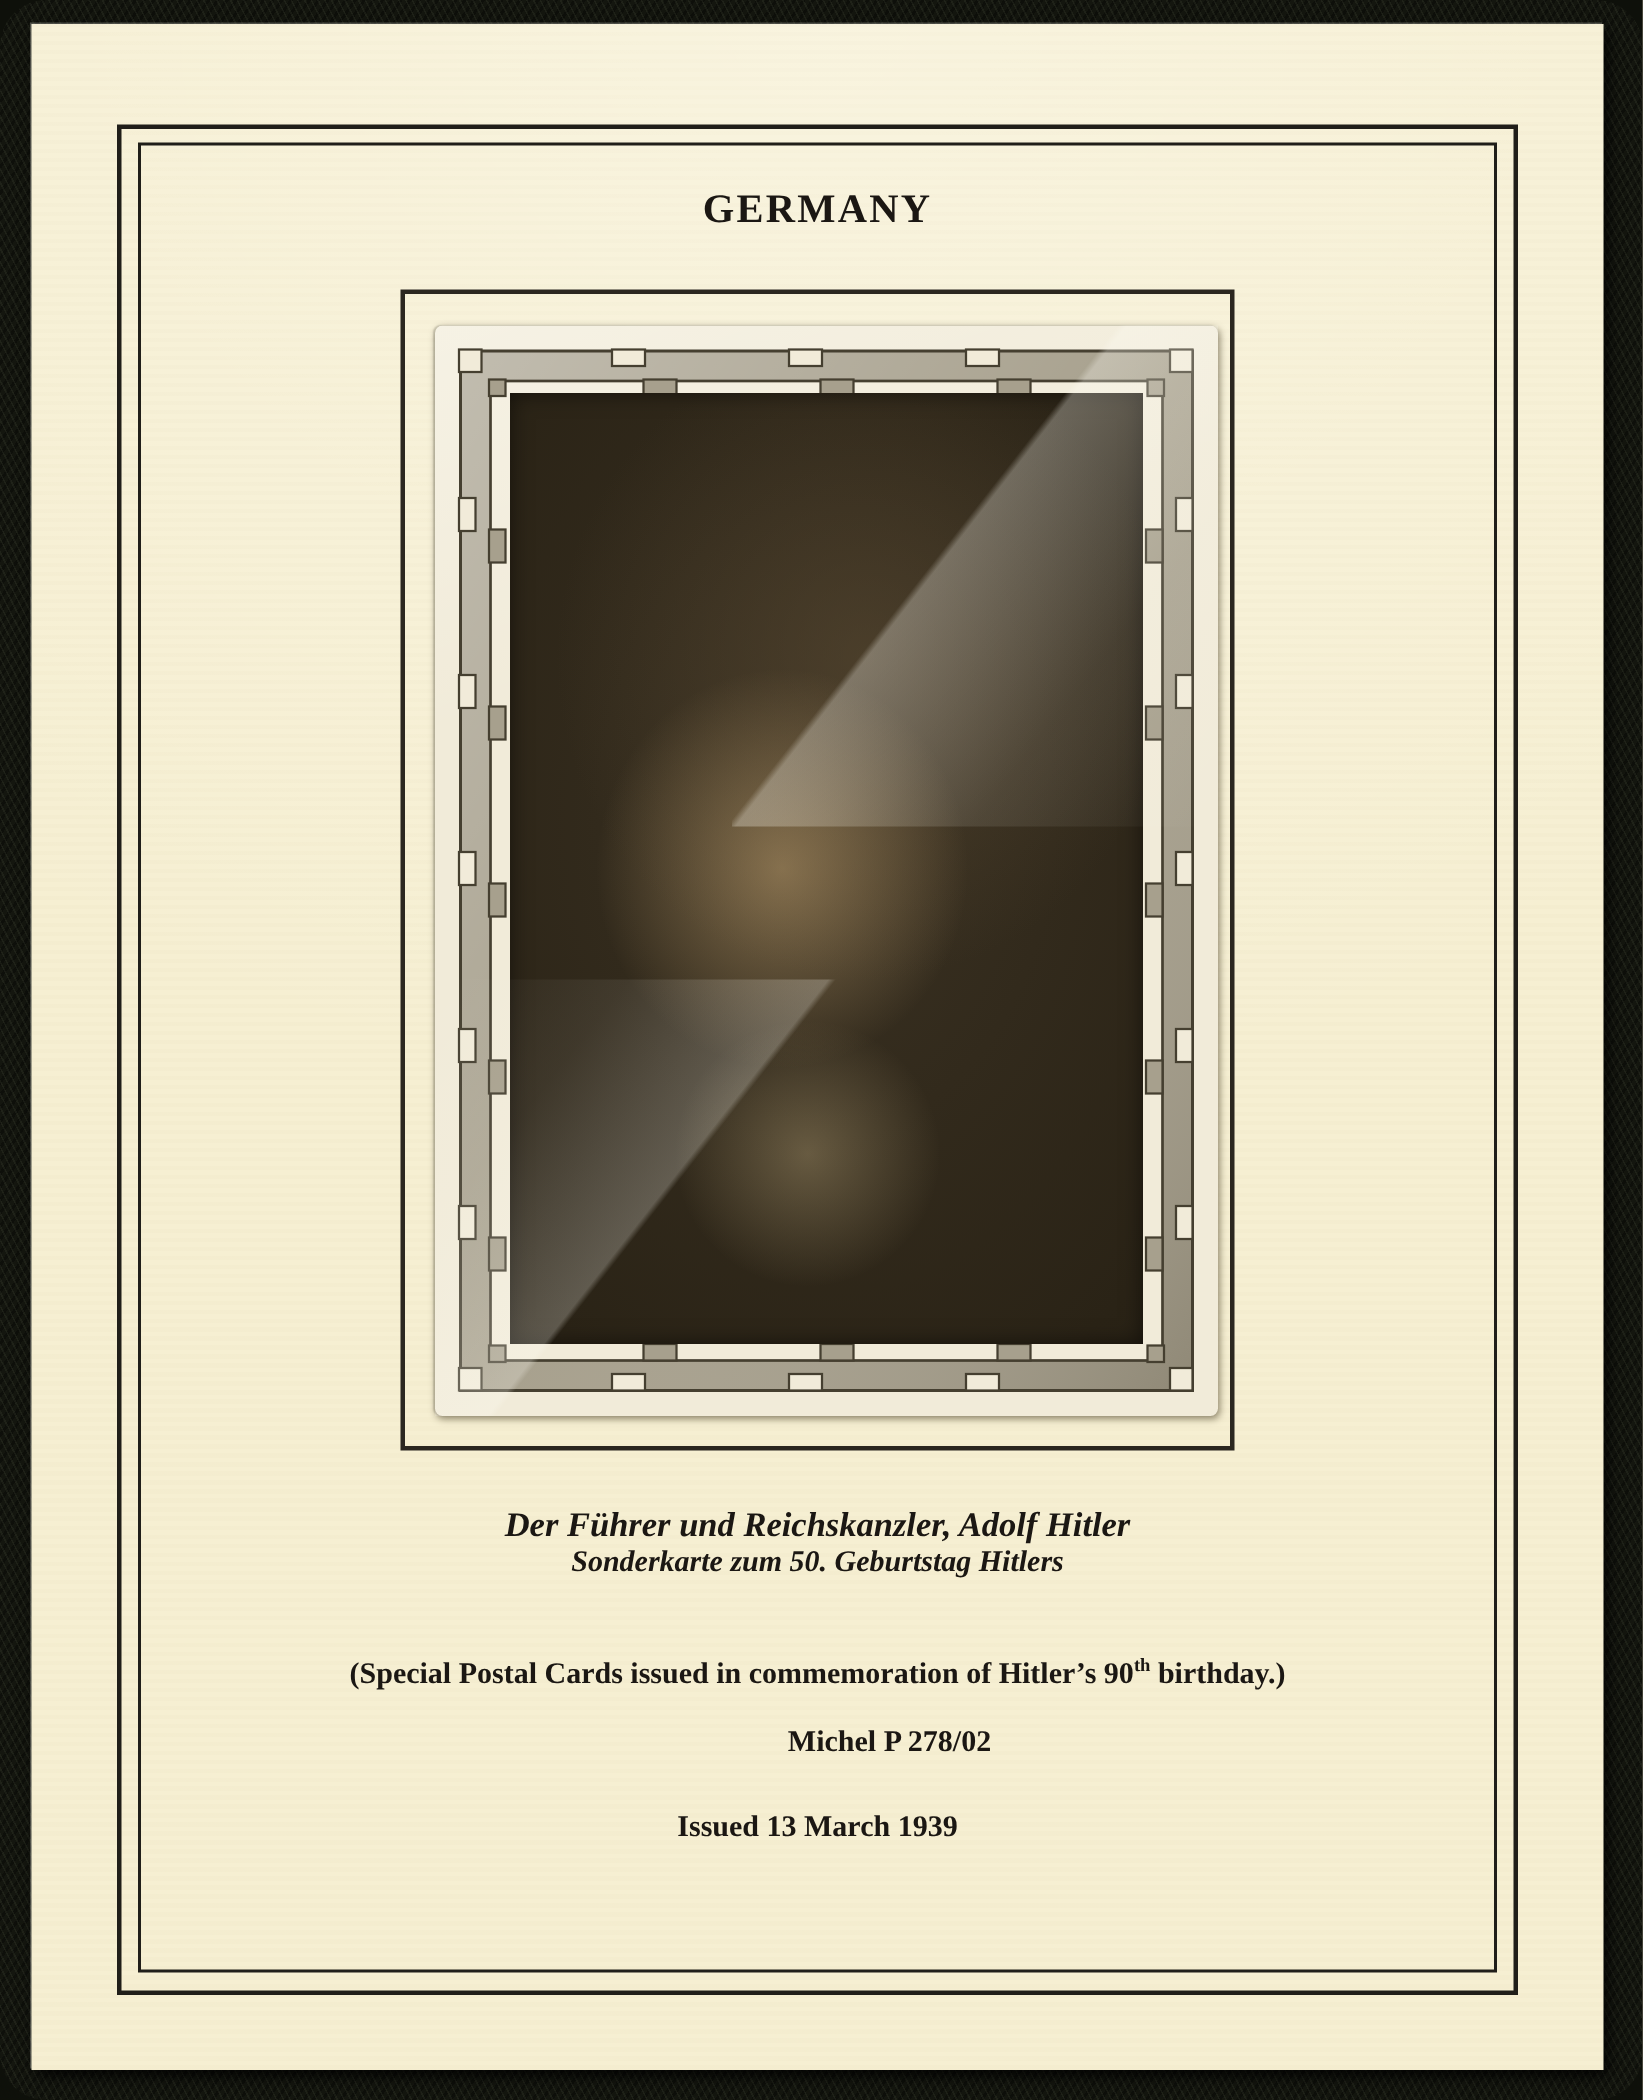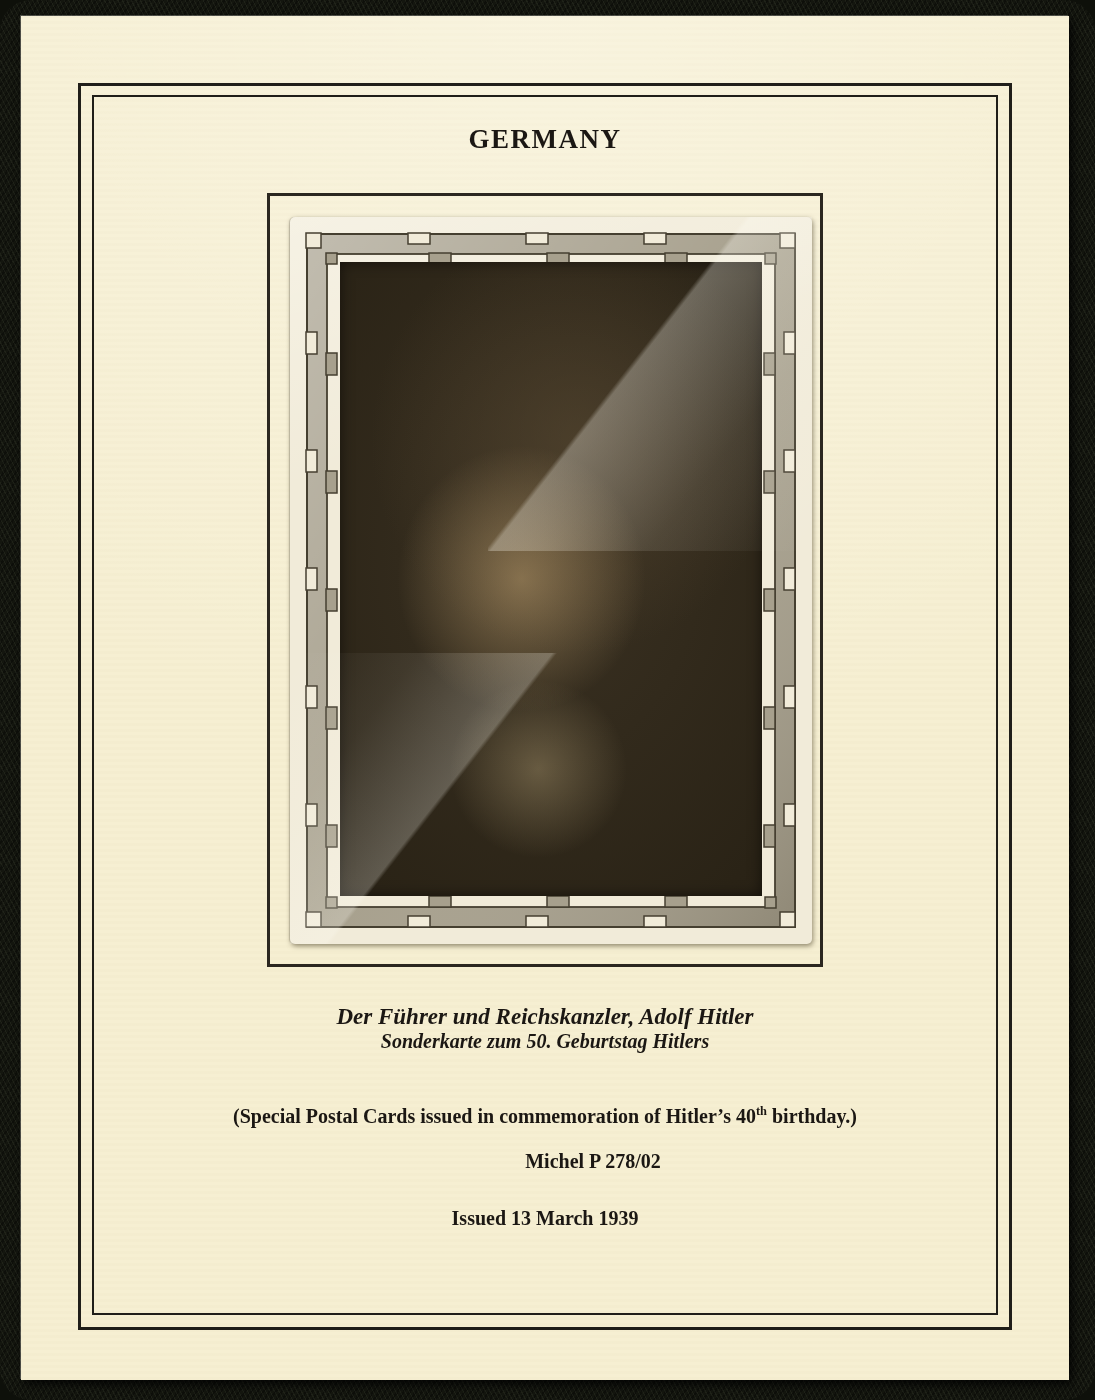--- a/index.html
+++ b/index.html
@@ -193,20 +193,20 @@
         <div class="photo"></div>
         <div class="sheen sheen-tr"></div>
         <div class="sheen sheen-bl"></div>
       </div>
     </div>
 
     <p class="cap big italic cap-line1">Der Führer und Reichskanzler, Adolf Hitler</p>
 
     <p class="cap italic cap-line2">Sonderkarte zum 50. Geburtstag Hitlers</p>
 
-    <p class="cap cap-line3"><span>(Special Postal Cards issued in commemoration of Hitler’s 40</span><sup class="sup">th</sup><span> birthday.)</span></p>
+    <p class="cap cap-line3"><span>(Special Postal Cards issued in commemoration of Hitler’s 90</span><sup class="sup">th</sup><span> birthday.)</span></p>
 
     <p class="cap cap-line4">Michel P 278/02</p>
 
     <p class="cap cap-line5">Issued 13 March 1939</p>
 
   </div>
 </div>
 
 </body></html>

